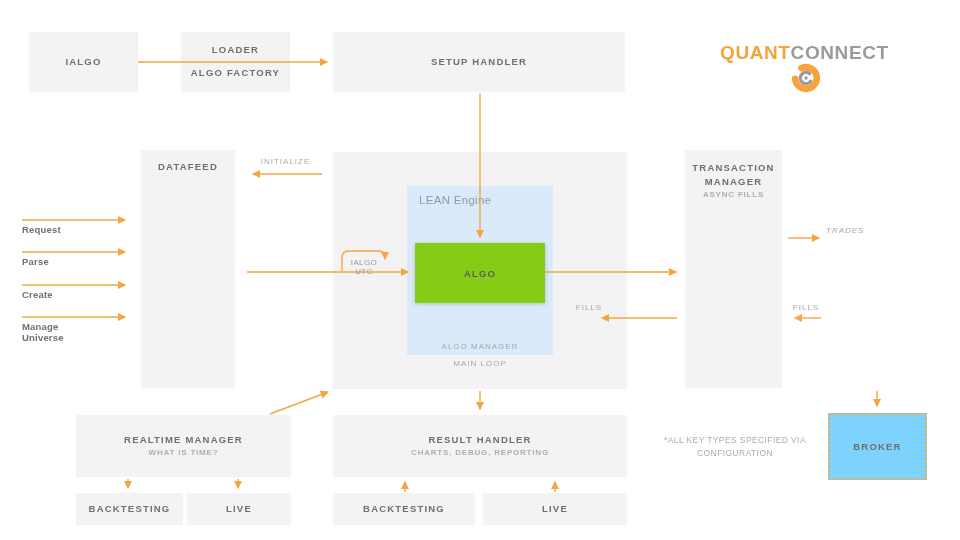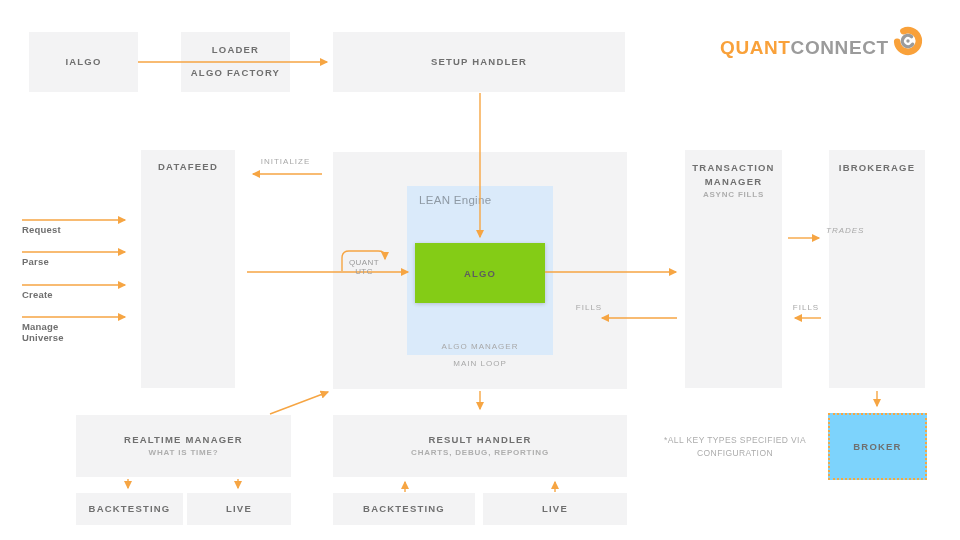--- a/index.html
+++ b/index.html
@@ -39,21 +39,21 @@
   }
   .broker-box{
     position:absolute;left:828px;top:413px;width:95px;height:63px;background:#7dd3fc;
     border:2px dotted #f6a843;display:flex;align-items:center;justify-content:center;
     font-size:9.5px;font-weight:700;letter-spacing:1.2px;color:#6f6f6f;
   }
   .note{
     position:absolute;left:655px;top:434px;width:160px;text-align:center;
     font-size:8.5px;color:#acacac;letter-spacing:0.4px;line-height:1.55;
   }
-  .logo{position:absolute;left:720px;top:25px;display:flex;align-items:flex-end;}
+  .logo{position:absolute;left:720px;top:43px;display:flex;align-items:center;flex-direction:column;}
   .logo-text{font-size:19px;font-weight:700;letter-spacing:0.6px;line-height:1;}
   .logo-q{color:#f9a13a;}
   .logo-c{color:#9b9b9b;}
   .logo-icon{margin-left:3px;width:32px;height:32px;}
   svg.wires{position:absolute;left:0;top:0;width:960px;height:540px;pointer-events:none;z-index:5;}
   .lbl-layer{position:absolute;left:0;top:0;z-index:6;width:0;height:0;}
 </style>
 </head>
 <body>
 
@@ -98,23 +98,20 @@
   </div>
   <div class="sm-label" style="left:407px;top:342px;width:146px;">ALGO MANAGER</div>
   <div class="sm-label" style="left:333px;top:359px;width:294px;">MAIN LOOP</div>
 
   <div class="box top-align" style="left:685px;top:150px;width:97px;height:238px;padding-top:11px;box-sizing:border-box;">
     <div class="title">TRANSACTION</div>
     <div class="title">MANAGER</div>
     <div class="subtitle">ASYNC FILLS</div>
   </div>
 
-  <div class="box top-align" style="left:829px;top:150px;width:96px;height:238px;padding-top:11px;box-sizing:border-box;">
-    <div class="title">IBROKERAGE</div>
-  </div>
 
   <div class="box" style="left:76px;top:415px;width:215px;height:62px;">
     <div class="title">REALTIME MANAGER</div>
     <div class="subtitle">WHAT IS TIME?</div>
   </div>
 
   <div class="box" style="left:333px;top:415px;width:294px;height:62px;">
     <div class="title">RESULT HANDLER</div>
     <div class="subtitle">CHARTS, DEBUG, REPORTING</div>
   </div>
@@ -170,19 +167,19 @@
       <path d="M342,271 V258 Q342,251 349,251 H378 Q385,251 385,256 V259" marker-end="url(#ah)"></path>
     </g>
   </svg>
 
   <div class="lbl-layer">
     <div class="sm-label" style="left:248px;top:157px;width:75px;">INITIALIZE</div>
     <div class="action-label" style="left:22px;top:224px;">Request</div>
     <div class="action-label" style="left:22px;top:256px;">Parse</div>
     <div class="action-label" style="left:22px;top:289px;">Create</div>
     <div class="action-label" style="left:22px;top:321px;">Manage Universe</div>
-    <div class="sm-label" style="left:344px;top:258px;width:40px;letter-spacing:0.4px;color:#9a9a9a;">QUANT UTC</div>
+    <div class="sm-label" style="left:344px;top:258px;width:40px;letter-spacing:0.4px;color:#9a9a9a;">IALGO UTC</div>
     <div class="sm-label" style="left:574px;top:303px;width:30px;">FILLS</div>
     <div class="sm-label" style="left:826px;top:226px;width:36px;font-style:italic;">TRADES</div>
     <div class="sm-label" style="left:791px;top:303px;width:30px;">FILLS</div>
   </div>
 
 </div>
 
 </body></html>

